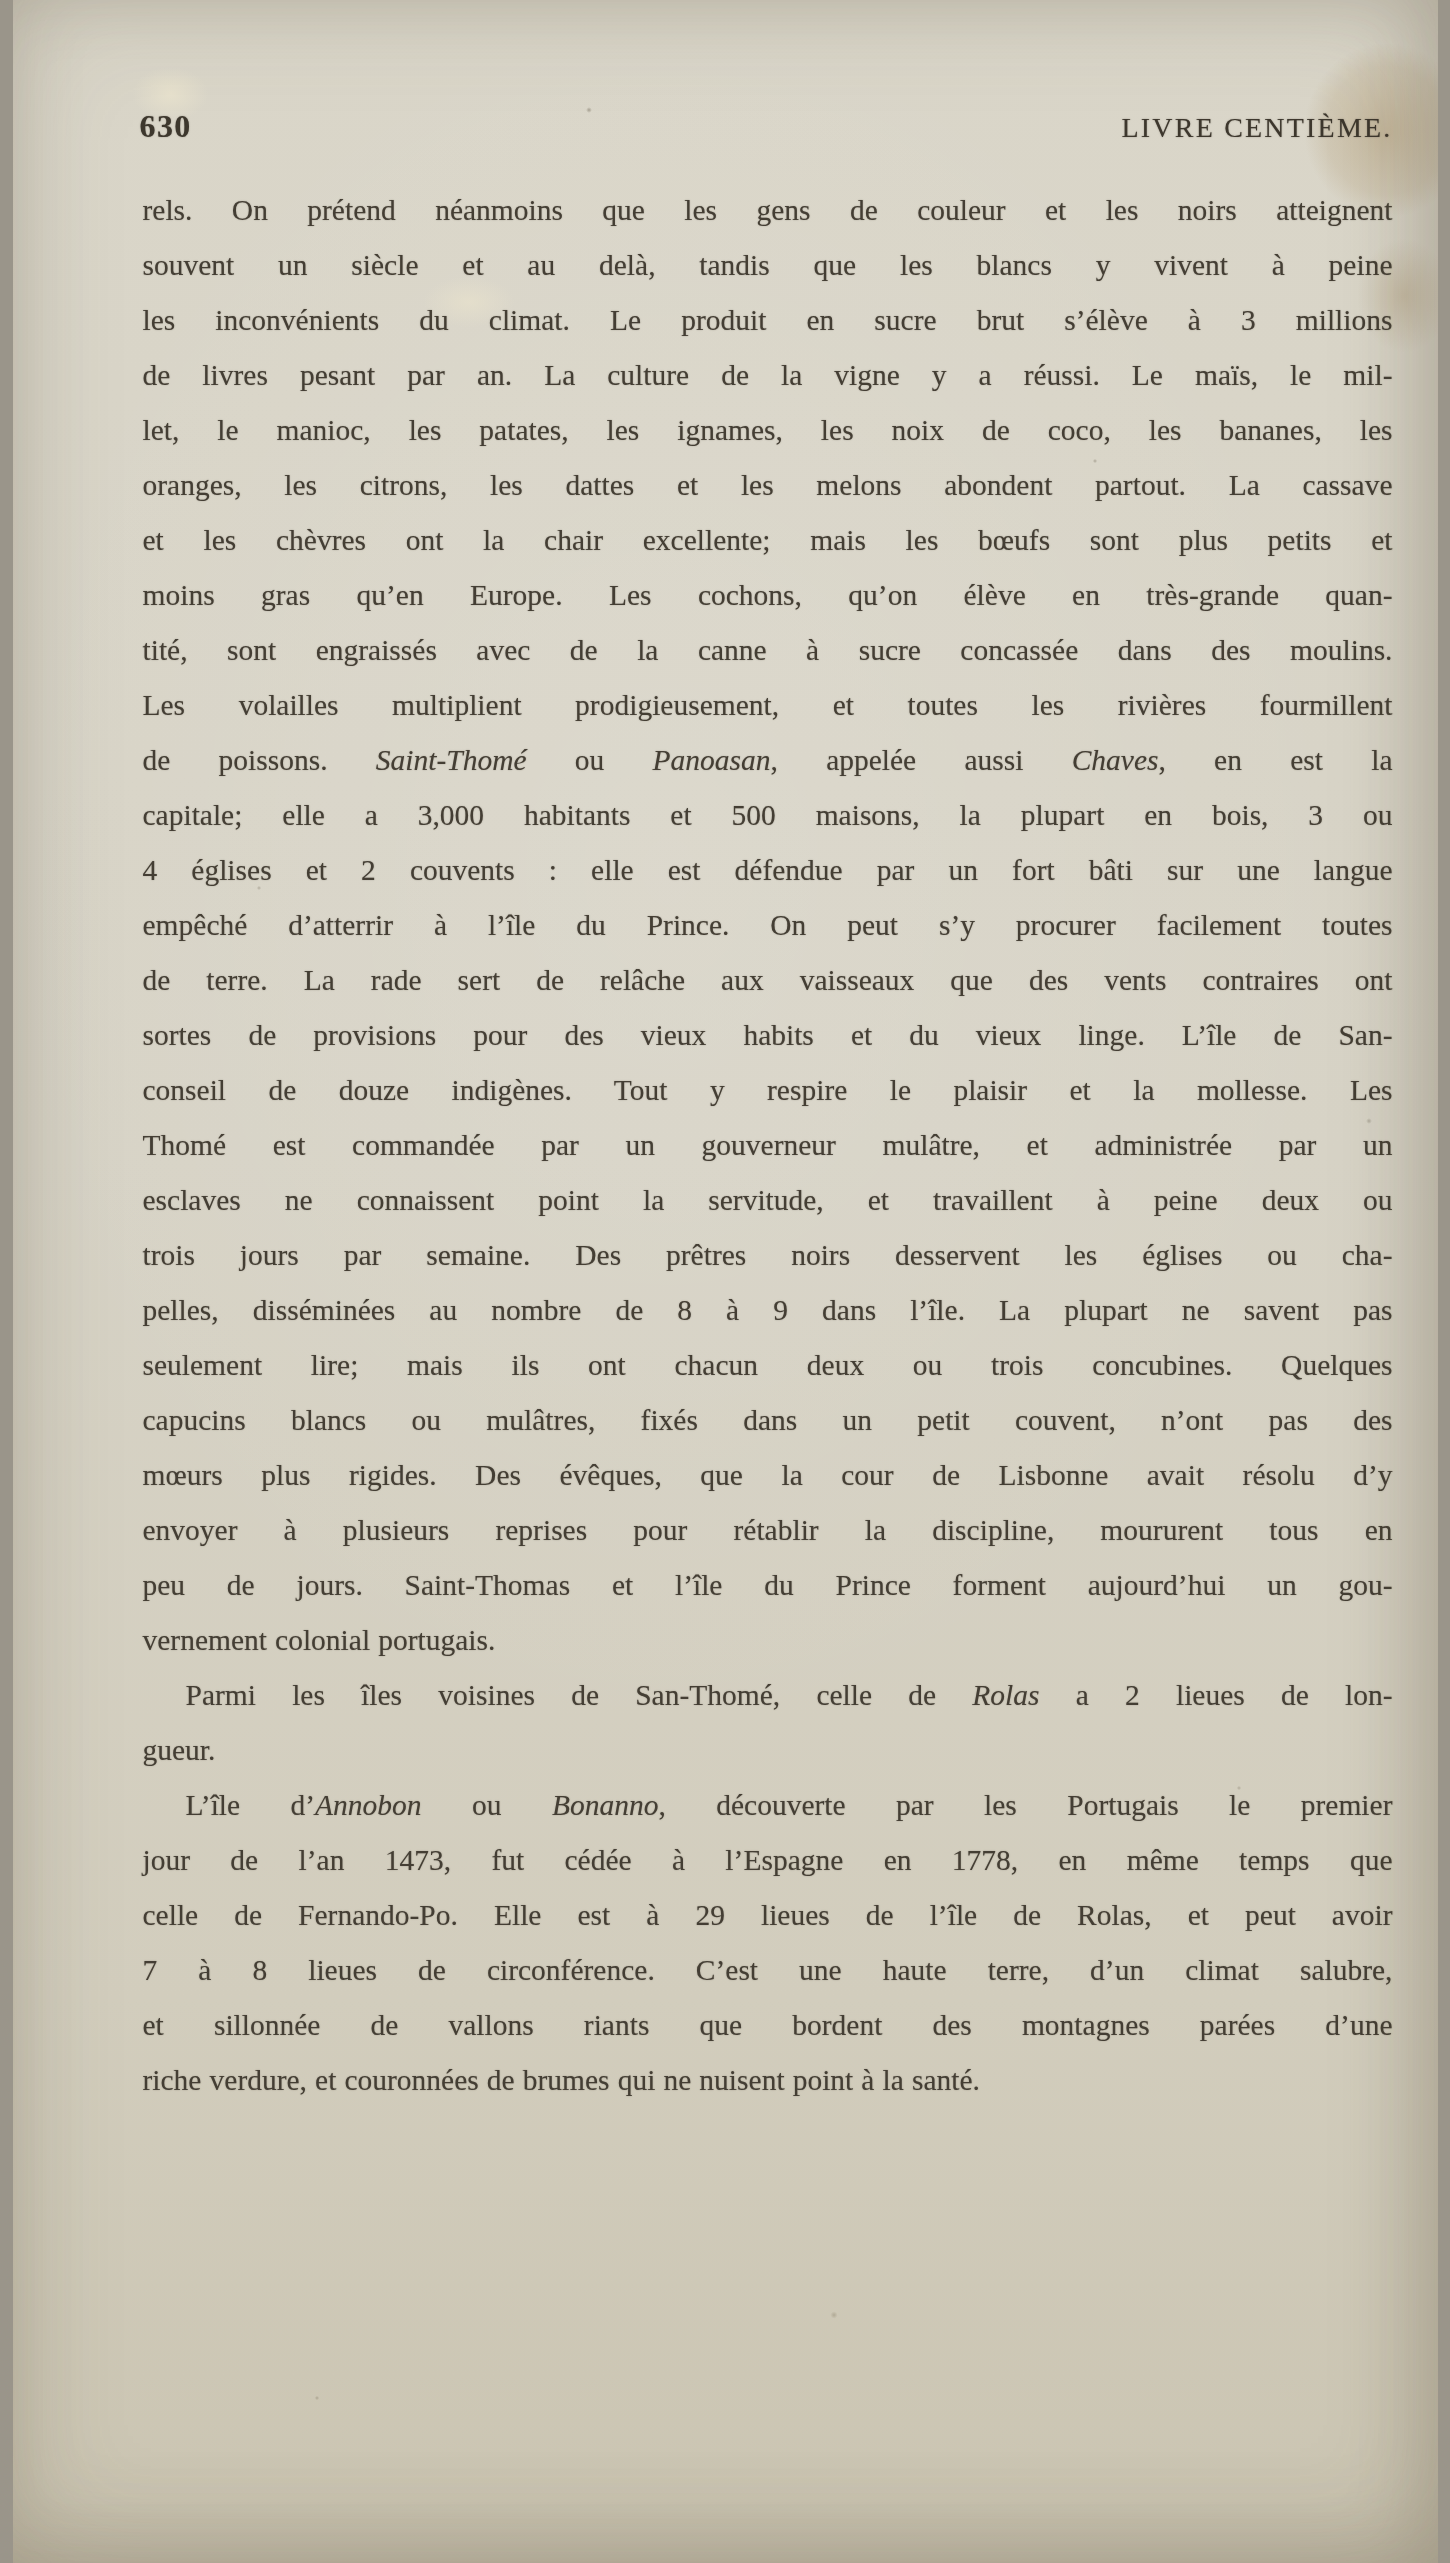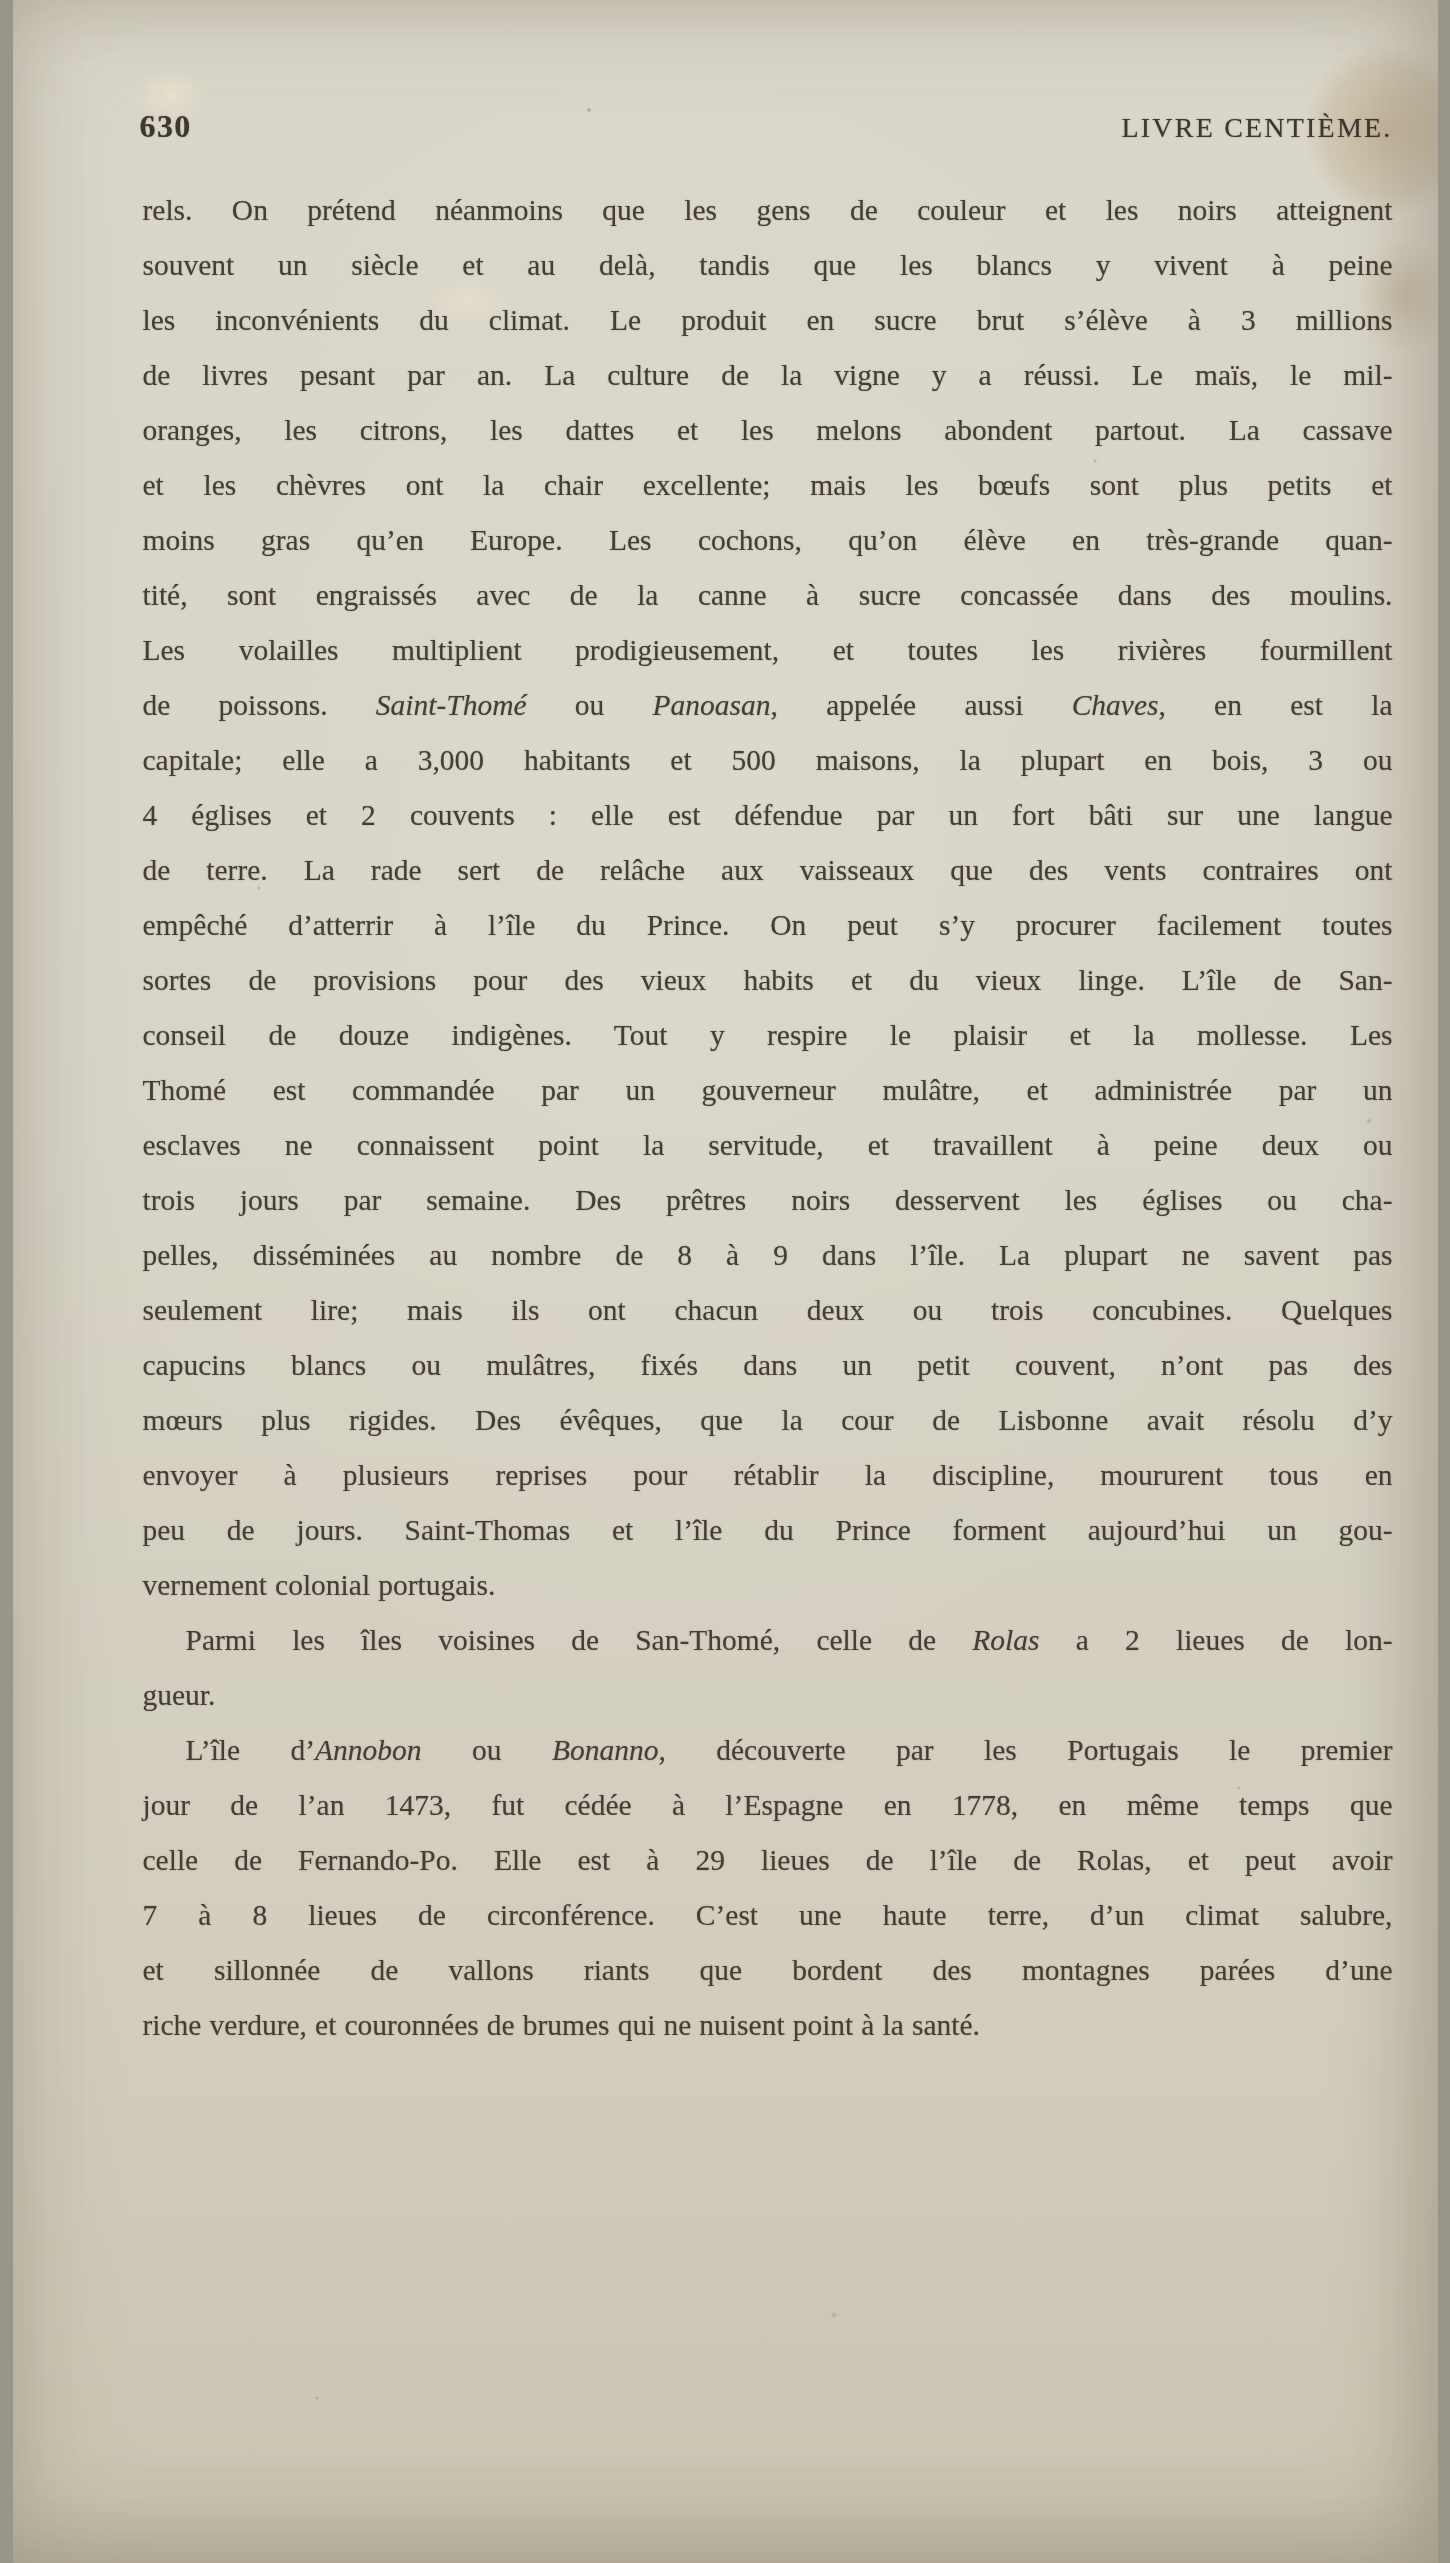--- a/index.html
+++ b/index.html
@@ -99,30 +99,31 @@
 
   <div class="page-number">630</div>
   <div class="running-header">LIVRE CENTIÈME.</div>
 
   <div class="text-block" id="text-block">
       <div class="paragraph">
         <div class="line">rels. On prétend néanmoins que les gens de couleur et les noirs atteignent</div>
         <div class="line">souvent un siècle et au delà, tandis que les blancs y vivent à peine</div>
         <div class="line">les inconvénients du climat. Le produit en sucre brut s’élève à 3 millions</div>
         <div class="line">de livres pesant par an. La culture de la vigne y a réussi. Le maïs, le mil-</div>
+        <div class="line">let, le manioc, les patates, les ignames, les noix de coco, les bananes, les</div>
         <div class="line">oranges, les citrons, les dattes et les melons abondent partout. La cassave</div>
         <div class="line">et les chèvres ont la chair excellente; mais les bœufs sont plus petits et</div>
         <div class="line">moins gras qu’en Europe. Les cochons, qu’on élève en très-grande quan-</div>
         <div class="line">tité, sont engraissés avec de la canne à sucre concassée dans des moulins.</div>
         <div class="line">Les volailles multiplient prodigieusement, et toutes les rivières fourmillent</div>
         <div class="line">de poissons. <em>Saint-Thomé</em> ou <em>Panoasan</em>, appelée aussi <em>Chaves</em>, en est la</div>
         <div class="line">capitale; elle a 3,000 habitants et 500 maisons, la plupart en bois, 3 ou</div>
         <div class="line">4 églises et 2 couvents : elle est défendue par un fort bâti sur une langue</div>
+        <div class="line">empêché d’atterrir à l’île du Prince. On peut s’y procurer facilement toutes</div>
         <div class="line">de terre. La rade sert de relâche aux vaisseaux que des vents contraires ont</div>
-        <div class="line">empêché d’atterrir à l’île du Prince. On peut s’y procurer facilement toutes</div>
         <div class="line">sortes de provisions pour des vieux habits et du vieux linge. L’île de San-</div>
         <div class="line">conseil de douze indigènes. Tout y respire le plaisir et la mollesse. Les</div>
         <div class="line">Thomé est commandée par un gouverneur mulâtre, et administrée par un</div>
         <div class="line">esclaves ne connaissent point la servitude, et travaillent à peine deux ou</div>
         <div class="line">trois jours par semaine. Des prêtres noirs desservent les églises ou cha-</div>
         <div class="line">pelles, disséminées au nombre de 8 à 9 dans l’île. La plupart ne savent pas</div>
         <div class="line">seulement lire; mais ils ont chacun deux ou trois concubines. Quelques</div>
         <div class="line">capucins blancs ou mulâtres, fixés dans un petit couvent, n’ont pas des</div>
         <div class="line">mœurs plus rigides. Des évêques, que la cour de Lisbonne avait résolu d’y</div>
         <div class="line">envoyer à plusieurs reprises pour rétablir la discipline, moururent tous en</div>

